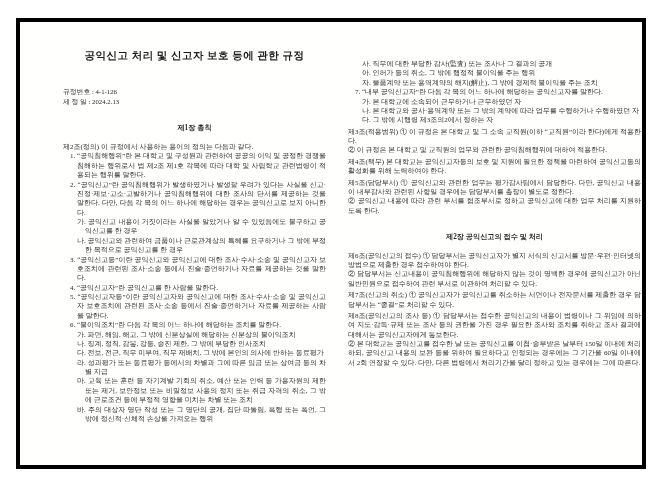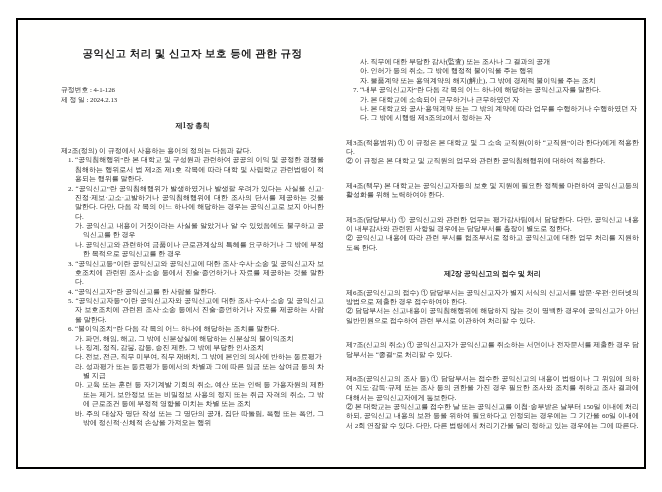--- a/index.html
+++ b/index.html
@@ -7,21 +7,21 @@
     width: 662px; height: 492px;
     background: #ffffff;
     font-family: "Liberation Serif", "DejaVu Serif", serif;
     position: relative;
     overflow: hidden;
   }
   .frame {
     position: absolute;
     left: 16px; top: 18px;
     width: 630px; height: 451px;
-    border: 2px solid #000000;
+    border: 4px solid #000000;
     background: #fffffe;
     box-sizing: border-box;
   }
   .page {
     position: absolute;
     font-size: 7px;
     line-height: 1.34;
     color: #2a2a2a;
     text-align: justify;
     word-break: break-all;
@@ -38,21 +38,21 @@
     word-break: keep-all;
   }
   .meta { font-size: 6.8px; line-height: 1.5; margin: 0 0 8px 0; text-align: left; }
   .chapter {
     text-align: center;
     font-weight: bold;
     font-size: 7.2px;
     margin: 17px 0 9px 0;
     word-break: keep-all;
   }
-  .art  { margin-top: 15px; }
+  .art  { margin-top: 2px; }
   .art.first { margin-top: 0; }
   .cont { margin-top: 0; }
   .item { padding-left: 14px; text-indent: -7px; }
   .sub  { padding-left: 22px; text-indent: -8px; }
 </style>
 </head>
 <body>
 
 <div class="frame">
 

